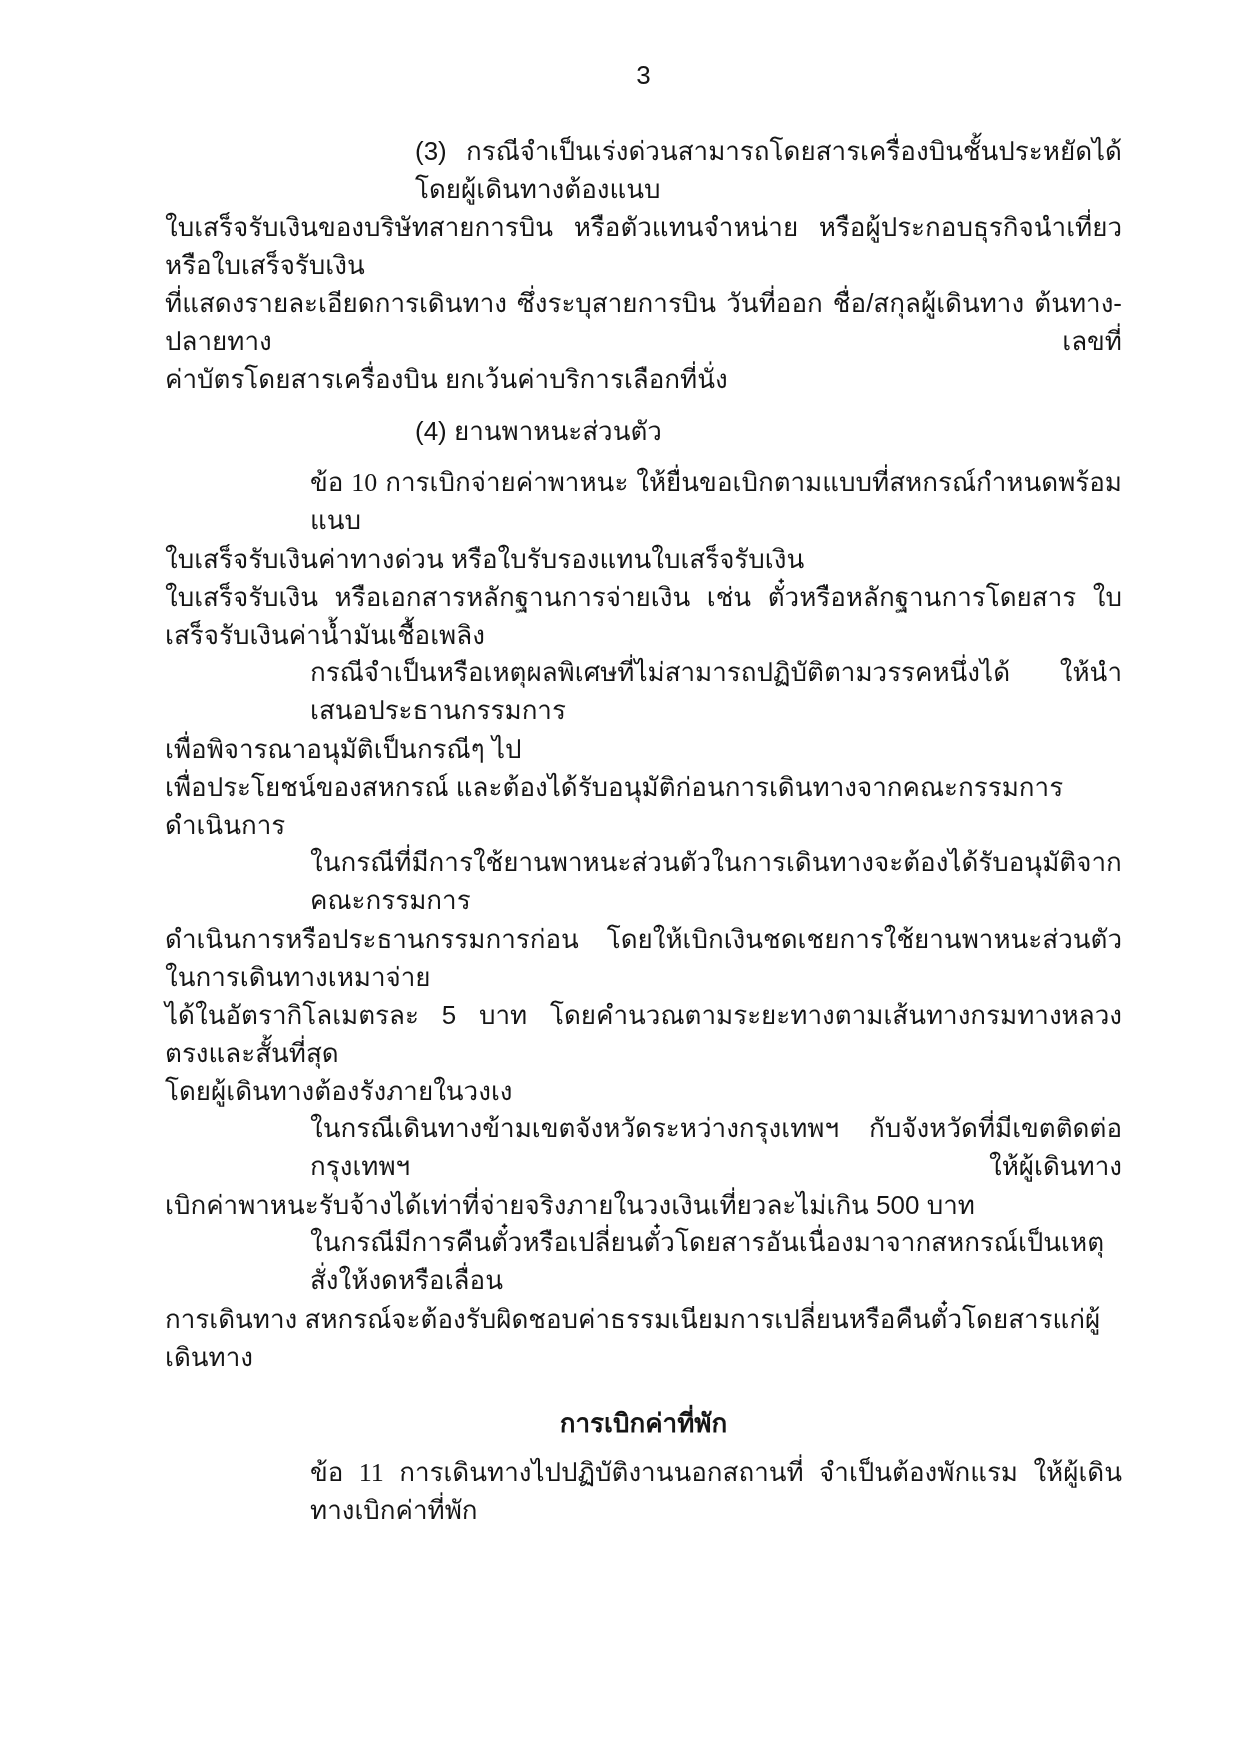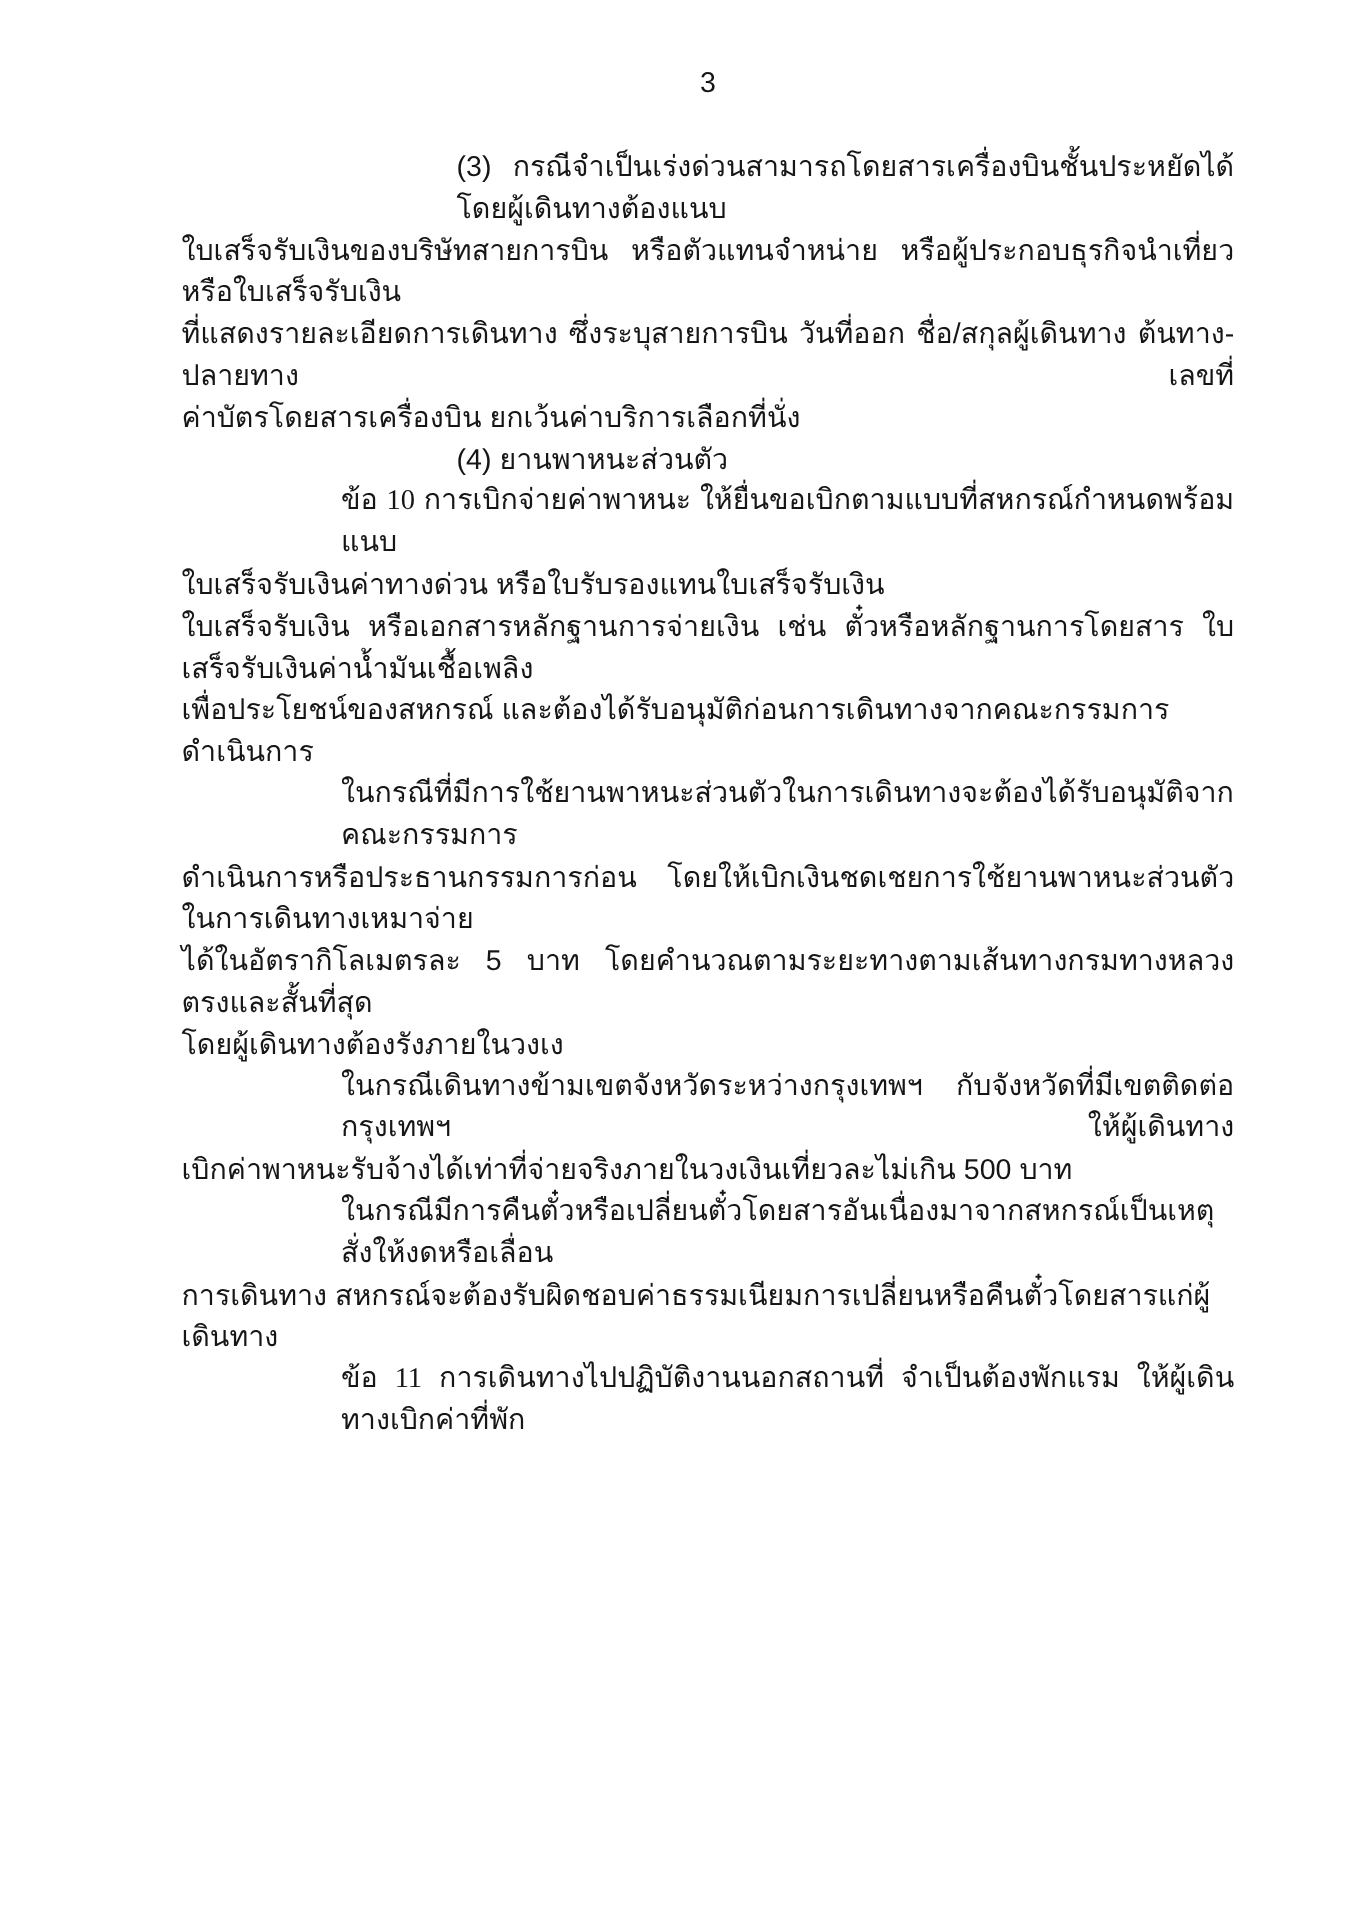--- a/index.html
+++ b/index.html
@@ -19,21 +19,21 @@
   .page-number {
     width: 957px;
     margin: 0 auto 38px 165px;
     text-align: center;
   }
   .content {
     margin-left: 165px;
     width: 957px;
   }
   .para { margin: 0; }
-  .para.sp { }
+  .para.sp { margin-top: 14px; }
   .ln { min-height: 38px; }
   
   .fill { text-align: justify; text-align-last: justify; }
   
   .ind-c { padding-left: 145px; font-family: Liberation Serif, serif; }
   .ind-i { padding-left: 250px; }
   .heading {
     margin: 28px 0 12px 0;
     font-size: 26px;
     font-weight: bold;
@@ -59,20 +59,24 @@
     <div class="para sp">
       <div class="ln ind-i">(4) ยานพาหนะส่วนตัว</div>
     </div>
 
     <div class="para sp">
       <div class="ln ind-c fill">ข้อ 10   การเบิกจ่ายค่าพาหนะ ให้ยื่นขอเบิกตามแบบที่สหกรณ์กำหนดพร้อมแนบ</div>
       <div class="ln">ใบเสร็จรับเงินค่าทางด่วน หรือใบรับรองแทนใบเสร็จรับเงิน</div>
       <div class="ln fill">ใบเสร็จรับเงิน หรือเอกสารหลักฐานการจ่ายเงิน เช่น ตั๋วหรือหลักฐานการโดยสาร ใบเสร็จรับเงินค่าน้ำมันเชื้อเพลิง</div>
     </div>
 
+    <div class="para">
+      <div class="ln ind-c fill">กรณีจำเป็นหรือเหตุผลพิเศษที่ไม่สามารถปฏิบัติตามวรรคหนึ่งได้ ให้นำเสนอประธานกรรมการ</div>
+      <div class="ln">เพื่อพิจารณาอนุมัติเป็นกรณีๆ ไป</div>
+    </div>
 
     <div class="para">
       <div class="ln">เพื่อประโยชน์ของสหกรณ์ และต้องได้รับอนุมัติก่อนการเดินทางจากคณะกรรมการดำเนินการ</div>
     </div>
 
     <div class="para">
       <div class="ln ind-c fill">ในกรณีที่มีการใช้ยานพาหนะส่วนตัวในการเดินทางจะต้องได้รับอนุมัติจากคณะกรรมการ</div>
       <div class="ln fill">ดำเนินการหรือประธานกรรมการก่อน โดยให้เบิกเงินชดเชยการใช้ยานพาหนะส่วนตัวในการเดินทางเหมาจ่าย</div>
       <div class="ln fill">ได้ในอัตรากิโลเมตรละ 5 บาท โดยคำนวณตามระยะทางตามเส้นทางกรมทางหลวง ตรงและสั้นที่สุด</div>
       <div class="ln">โดยผู้เดินทางต้องรังภายในวงเง</div>
@@ -82,20 +86,21 @@
       <div class="ln ind-c fill">ในกรณีเดินทางข้ามเขตจังหวัดระหว่างกรุงเทพฯ กับจังหวัดที่มีเขตติดต่อกรุงเทพฯ ให้ผู้เดินทาง</div>
       <div class="ln">เบิกค่าพาหนะรับจ้างได้เท่าที่จ่ายจริงภายในวงเงินเที่ยวละไม่เกิน 500 บาท</div>
     </div>
 
 
     <div class="para">
       <div class="ln ind-c fill">ในกรณีมีการคืนตั๋วหรือเปลี่ยนตั๋วโดยสารอันเนื่องมาจากสหกรณ์เป็นเหตุ สั่งให้งดหรือเลื่อน</div>
       <div class="ln">การเดินทาง สหกรณ์จะต้องรับผิดชอบค่าธรรมเนียมการเปลี่ยนหรือคืนตั๋วโดยสารแก่ผู้เดินทาง</div>
     </div>
 
+    <div class="heading">การเบิกค่าที่พัก</div>
 
     <div class="para">
       <div class="ln ind-c fill">ข้อ 11   การเดินทางไปปฏิบัติงานนอกสถานที่ จำเป็นต้องพักแรม ให้ผู้เดินทางเบิกค่าที่พัก</div>
 
     </div>
 
   </div>
 
 </div>
 

